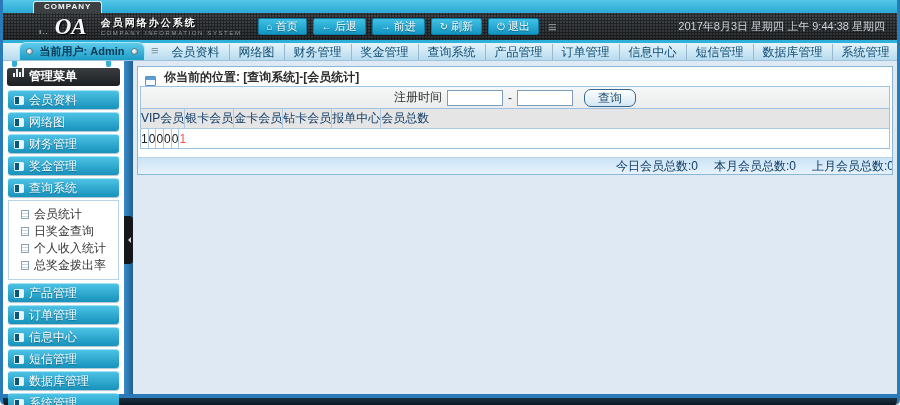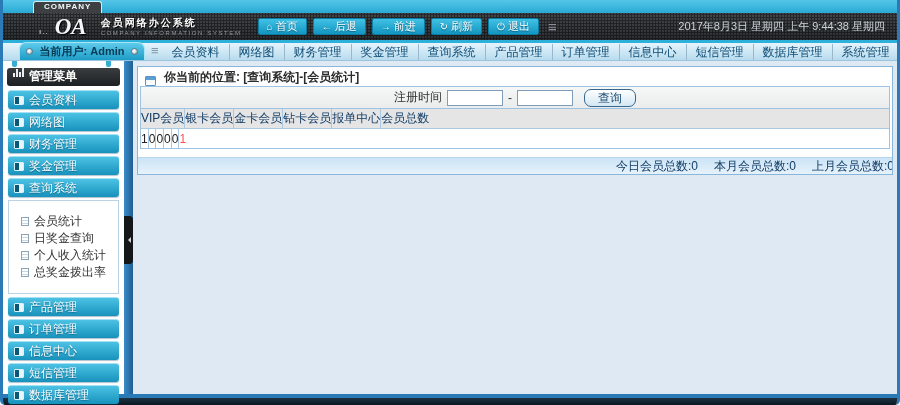--- a/index.html
+++ b/index.html
@@ -93,21 +93,21 @@
     margin:3px 5px; height:19px; border-radius:3px; padding-left:6px; cursor:pointer;
     background:linear-gradient(#4cc2e4,#1792bc); border-top:1px solid #a5e0f3;
     box-shadow:0 1px 1px rgba(20,80,110,.35);
     color:#fff; font-size:12px; text-shadow:0 1px 1px #0b6787;
     display:flex; align-items:center; gap:5px; white-space:nowrap;
   }
   .menu-grid-icon {
     flex:none; width:10px; height:9px; border:1px solid #d9f1fa; border-radius:1px;
     background:linear-gradient(90deg,#0b5876 45%,#e8f6fb 45%);
   }
-  .submenu { margin:2px 5px; border:1px solid #b9d3e6; background:#fff; padding:12px 0; }
+  .submenu { margin:2px 5px; border:1px solid #b9d3e6; background:#fff; padding:5px 0; }
   .submenu-item {
     height:17px; display:flex; align-items:center; gap:5px; padding-left:12px; cursor:pointer;
     color:#333; font-size:12px; white-space:nowrap;
   }
   .doc-icon {
     flex:none; width:8px; height:9px; border:1px solid #8aa4b5; background:
     repeating-linear-gradient(#fff 0 2px, #c7d8e2 2px 3px);
   }
 
   .divider { width:9px; flex:none; background:linear-gradient(90deg,#3a8cc8,#1f5e93); position:relative; }

